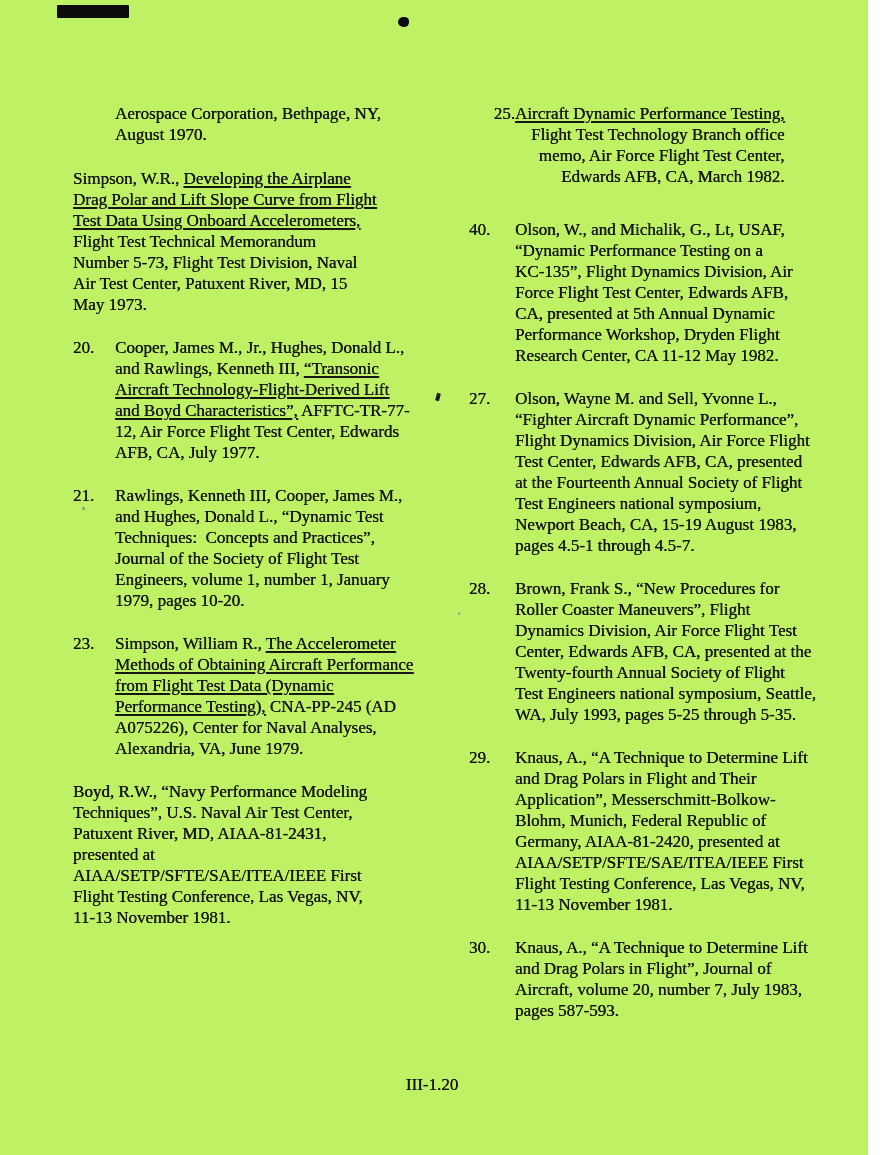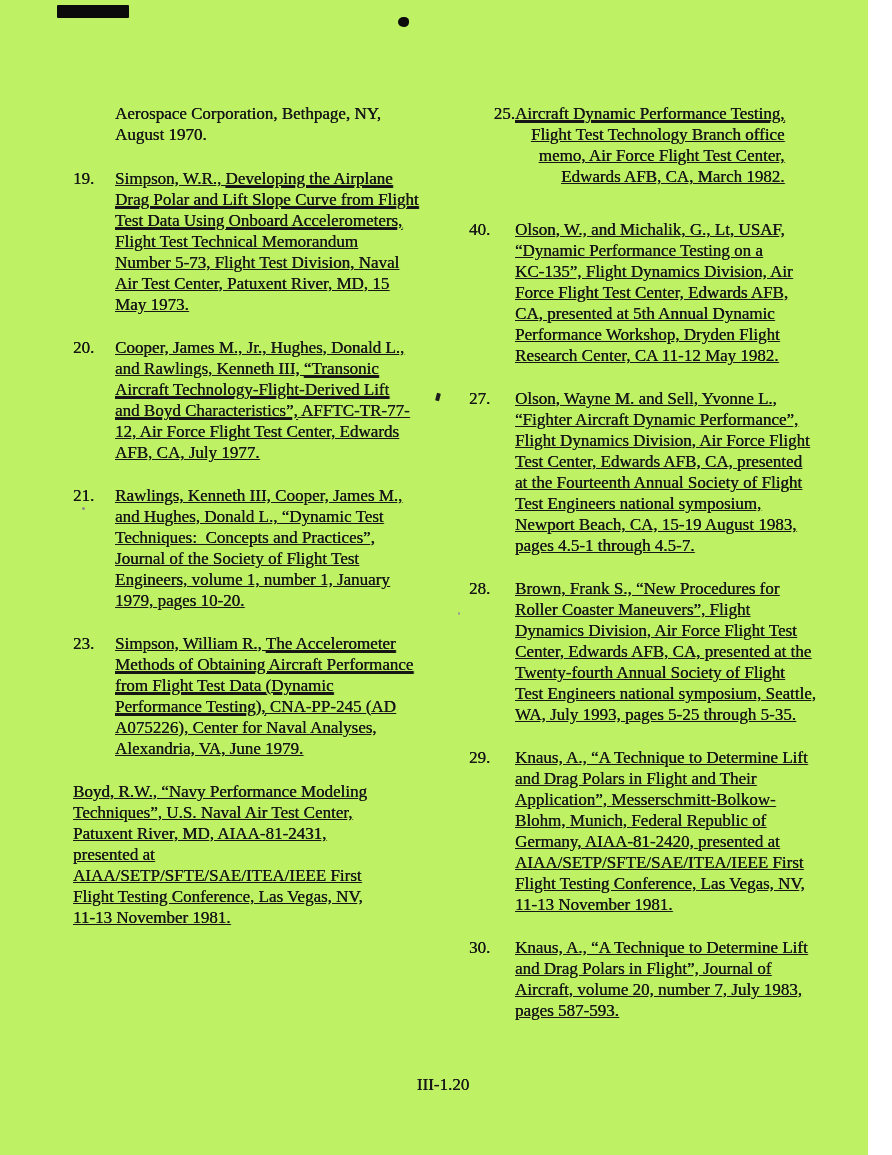--- a/index.html
+++ b/index.html
@@ -36,31 +36,30 @@
     margin-bottom: 22px;
   }
   .col-right .ref:first-child { margin-bottom: 32px; text-align: right; }
   .ref-num {
     flex: none;
     width: 42px;
   }
   .col-right .ref-num { width: 46px; }
   .ref-text {
     white-space: pre;
-    text-decoration: underline;
   }
   .u {
     text-decoration: underline;
     text-decoration-thickness: 1.8px;
     text-underline-offset: 2px;
   }
   .footer {
     position: absolute;
     top: 1075px;
-    left: 12px;
+    left: 1px;
     width: 862px;
     text-align: center;
     font-size: 17px;
     line-height: 19px;
     text-shadow: 0.3px 0 0 currentColor;
   }
 
   
   .artifact { position: absolute; }
   .art-bar      { left: 57px;  top: 5px;    width: 72px; height: 13px; background: #0b0b0b; border-radius: 1px; }
@@ -91,21 +90,20 @@
   <div class="artifact art-speck-2"></div>
   <div class="artifact art-speck-3"></div>
   <div class="artifact art-speck-4"></div>
   <div class="artifact art-speck-5"></div>
   <div class="artifact art-speck-6"></div>
 
   <div class="col col-left">
     <div class="continuation">Aerospace Corporation, Bethpage, NY,
 August 1970.</div>
   <div class="ref">
-        <div class="ref-num">19.</div>
         <div class="ref-text"><span>Simpson, W.R., </span><span class="u">Developing the Airplane
 Drag Polar and Lift Slope Curve from Flight
 Test Data Using Onboard Accelerometers,</span><span>
 Flight Test Technical Memorandum
 Number 5-73, Flight Test Division, Naval
 Air Test Center, Patuxent River, MD, 15
 May 1973.</span></div>
       </div>
       <div class="ref">
         <div class="ref-num">20.</div>

